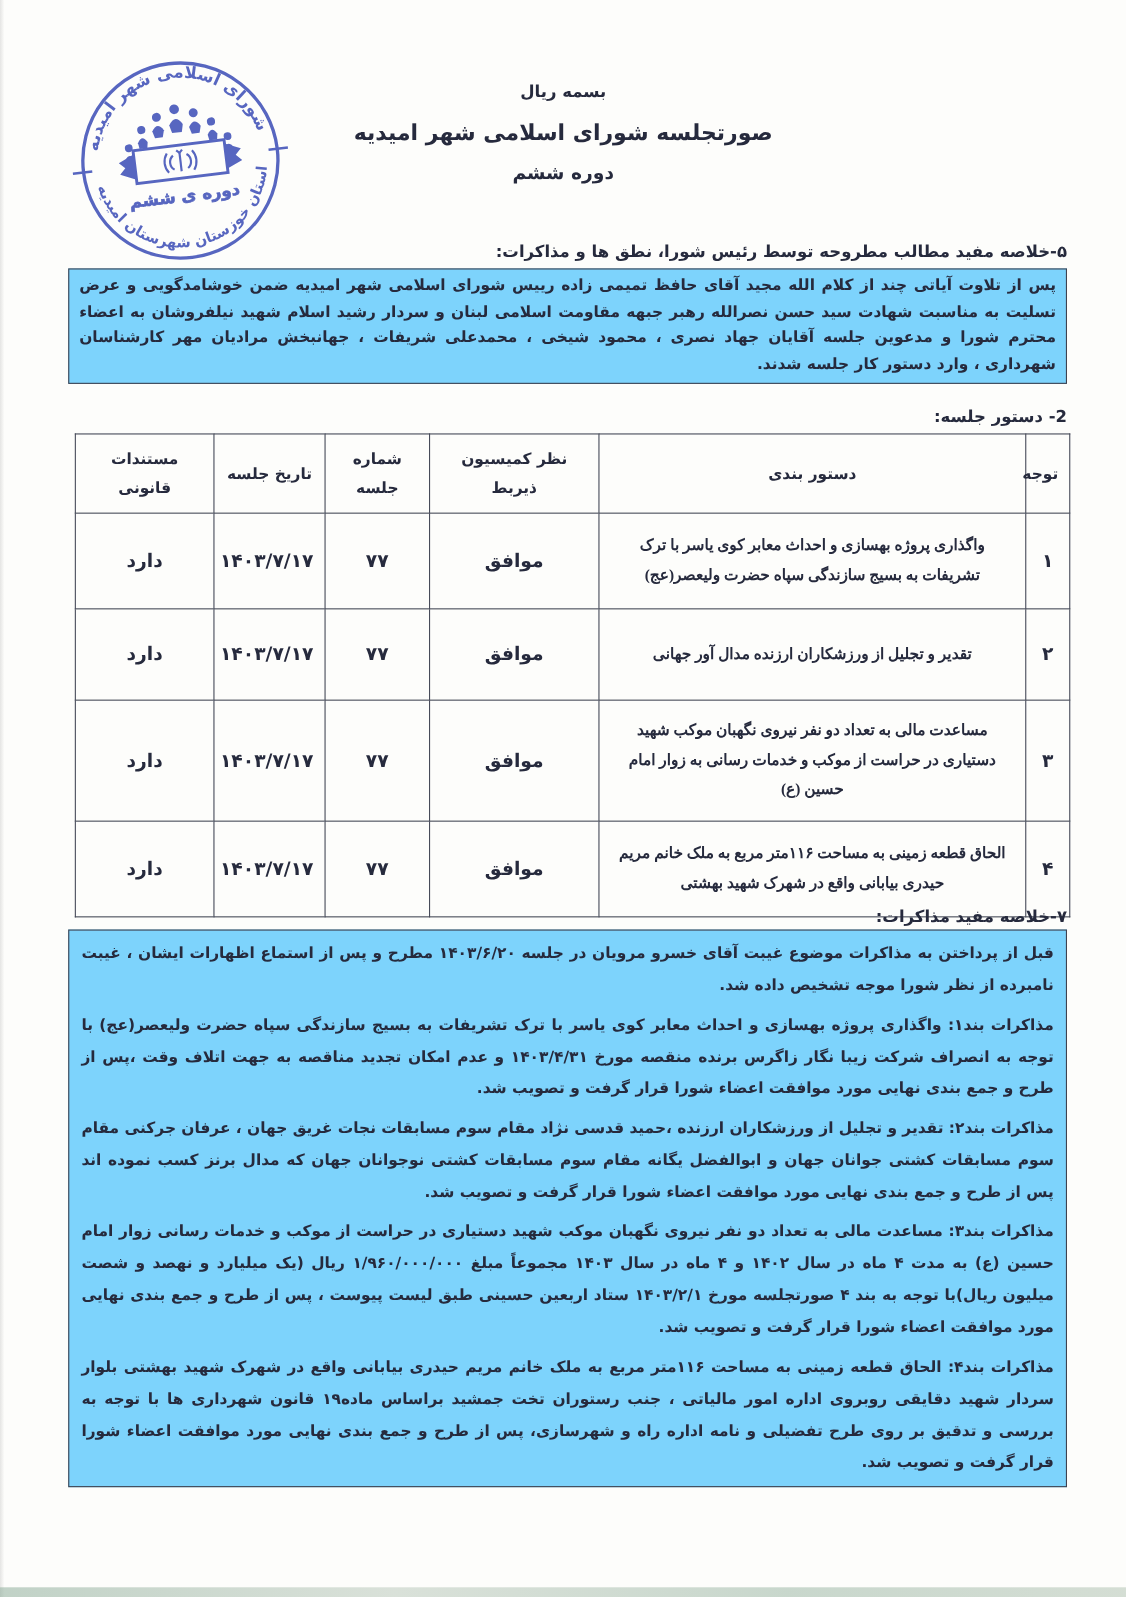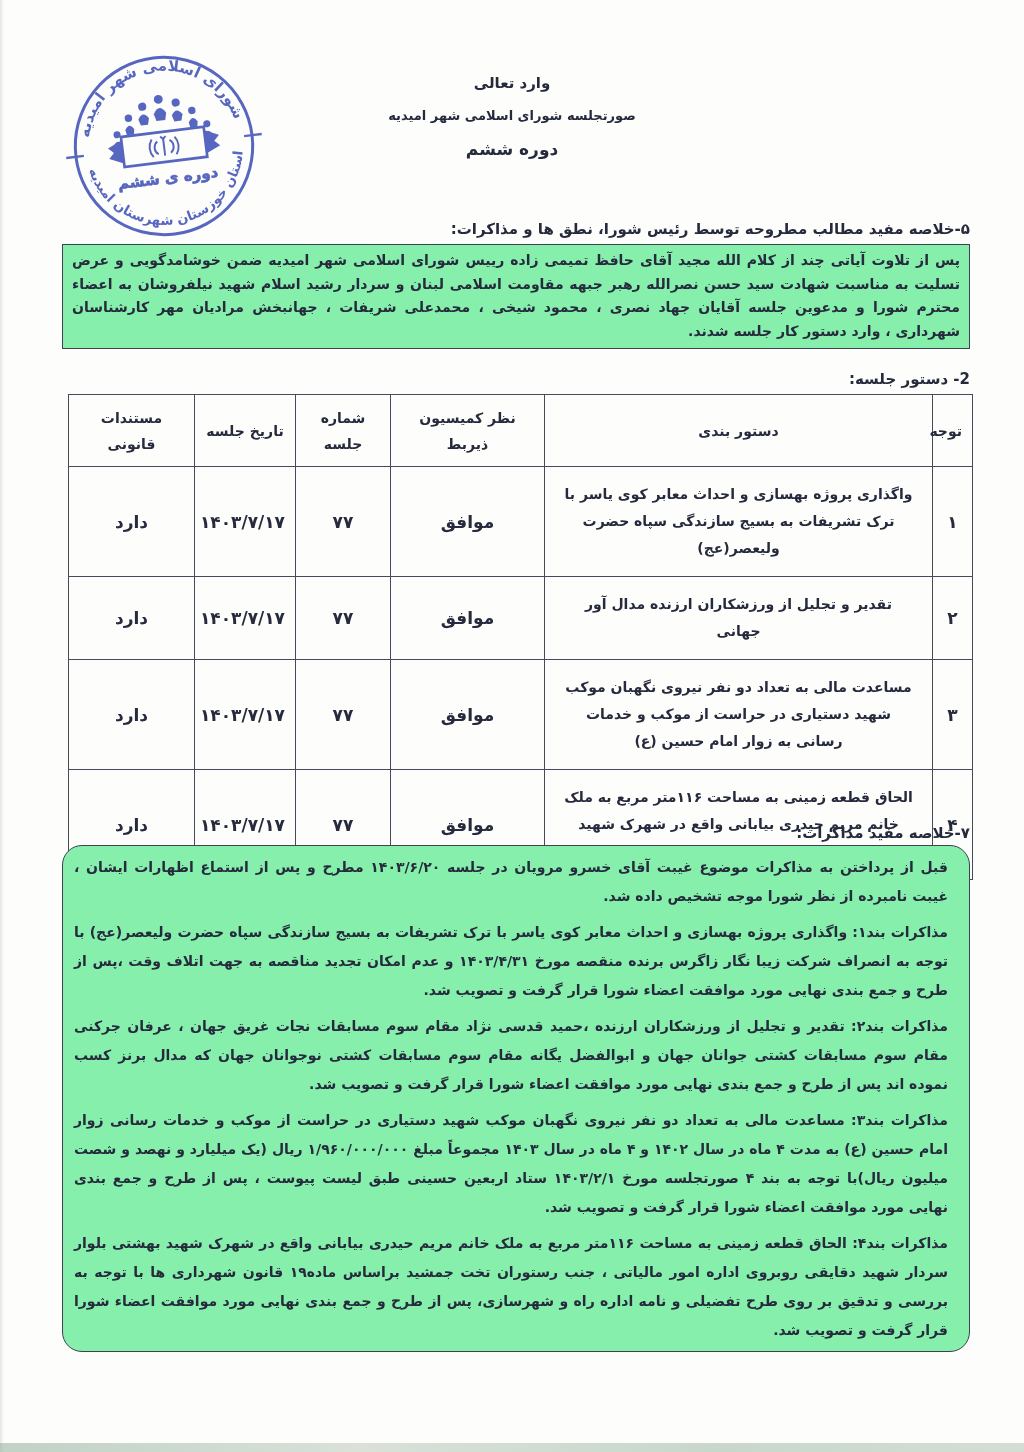--- a/index.html
+++ b/index.html
@@ -17,63 +17,63 @@
   .stamp{
     position:absolute;left:62px;top:44px;width:204px;height:204px;
     opacity:.88;
   }
   
   .header-block{
     position:absolute;top:74px;left:0;right:0;
     text-align:center;
   }
   .bismillah{font-size:15px;font-weight:bold;margin:0 0 16px 0;letter-spacing:.5px;}
-  .doc-title{font-size:13px;font-weight:bold;margin:0 0 16px 0;letter-spacing:.5px;}
+  .doc-title{font-size:20px;font-weight:bold;margin:0 0 16px 0;letter-spacing:.5px;}
   .doc-sub{font-size:17px;font-weight:bold;margin:0;}
   
   .sec-heading{
     position:absolute;right:54px;
     font-size:15px;font-weight:bold;white-space:nowrap;
   }
   .sec5{top:220px;}
   .sec6{top:370px;}
   .sec7{top:824px;text-align:center;}
   
   .text-box{
     position:absolute;left:62px;width:908px;
     border:1.5px solid #3e4250;
     box-sizing:border-box;
-    background:#86efac;
+    background:#7dd3fc;
   }
   .box1{top:244px;padding:4px 9px 5px 9px;}
   .box1 p{
     margin:0;font-size:14px;font-weight:bold;line-height:23.5px;
     text-align:justify;text-align-last:right;
   }
-  .box2{top:845px;padding:7px 21px 6px 11px;border-radius:20px;}
+  .box2{top:845px;padding:7px 11px 6px 11px;}
   .box2 p{
     margin:0 0 7px 0;font-size:14px;font-weight:bold;line-height:29px;
     text-align:justify;text-align-last:right;
   }
   .box2 p:last-child{margin-bottom:0;}
   
   .agenda-table{
     position:absolute;left:68px;top:394px;width:904px;
     border-collapse:collapse;table-layout:fixed;
     font-weight:bold;
   }
   .agenda-table th,.agenda-table td{
     border:1.2px solid #474b59;
     text-align:center;vertical-align:middle;
     padding:2px 10px;
     background:#fdfdfb;
   }
   .agenda-table th{font-size:14px;font-weight:bold;line-height:26px;}
   .agenda-table td{font-size:17px;}
-  .agenda-table td.agenda-cell{font-size:14px;line-height:27px;padding:14px 16px;}
+  .agenda-table td.agenda-cell{font-size:14px;line-height:27px;padding:14px 16px;font-family:Liberation Serif, serif;}
   .agenda-table tr.hdr{height:72px;}
   .agenda-table tr.r1{height:87px;}
   .agenda-table tr.r2{height:83px;}
   .agenda-table tr.r3{height:95px;}
   .agenda-table tr.r4{height:87px;}
   
   .scan-band{
     position:absolute;left:0;right:0;bottom:0;height:9px;
     background:linear-gradient(90deg,#8fae9b 0%,#bccabd 35%,#9db8a6 70%,#b3c4b4 100%);
     opacity:.55;
@@ -132,21 +132,21 @@
           <path d="M122,109 c5,3.5 5,11 0,14.5"></path>
           <path d="M102,106 c-4.5,6 -4.5,14 0,20"></path>
           <path d="M128,106 c4.5,6 4.5,14 0,20"></path>
         </g>
       </g>
       <text x="115" y="157" font-size="17" font-weight="bold" fill="#4152b8" stroke="#4152b8" stroke-width=".7" text-anchor="middle">دوره ی ششم</text>
     </g>
   </svg>
 
   <div class="header-block">
-    <p class="bismillah">وارد تعالی</p>
+    <p class="bismillah">بسمه ریال</p>
     <p class="doc-title">صورتجلسه شورای اسلامی شهر امیدیه</p>
     <p class="doc-sub">دوره ششم</p>
   </div>
 
   <div class="sec-heading sec5">۵-خلاصه مفید مطالب مطروحه توسط رئیس شورا، نطق ها و مذاکرات:</div>
   <div class="text-box box1">
     <p>پس از تلاوت آیاتی چند از کلام الله مجید آقای حافظ تمیمی زاده رییس شورای اسلامی شهر امیدیه ضمن خوشامدگویی و عرض تسلیت به مناسبت شهادت سید حسن نصرالله رهبر جبهه مقاومت اسلامی لبنان و سردار رشید اسلام شهید نیلفروشان به اعضاء محترم شورا و مدعوین جلسه آقایان جهاد نصری ، محمود شیخی ، محمدعلی شریفات ، جهانبخش مرادیان مهر کارشناسان شهرداری ، وارد دستور کار جلسه شدند.</p>
   </div>
 
   <div class="sec-heading sec6">2- دستور جلسه:</div>

